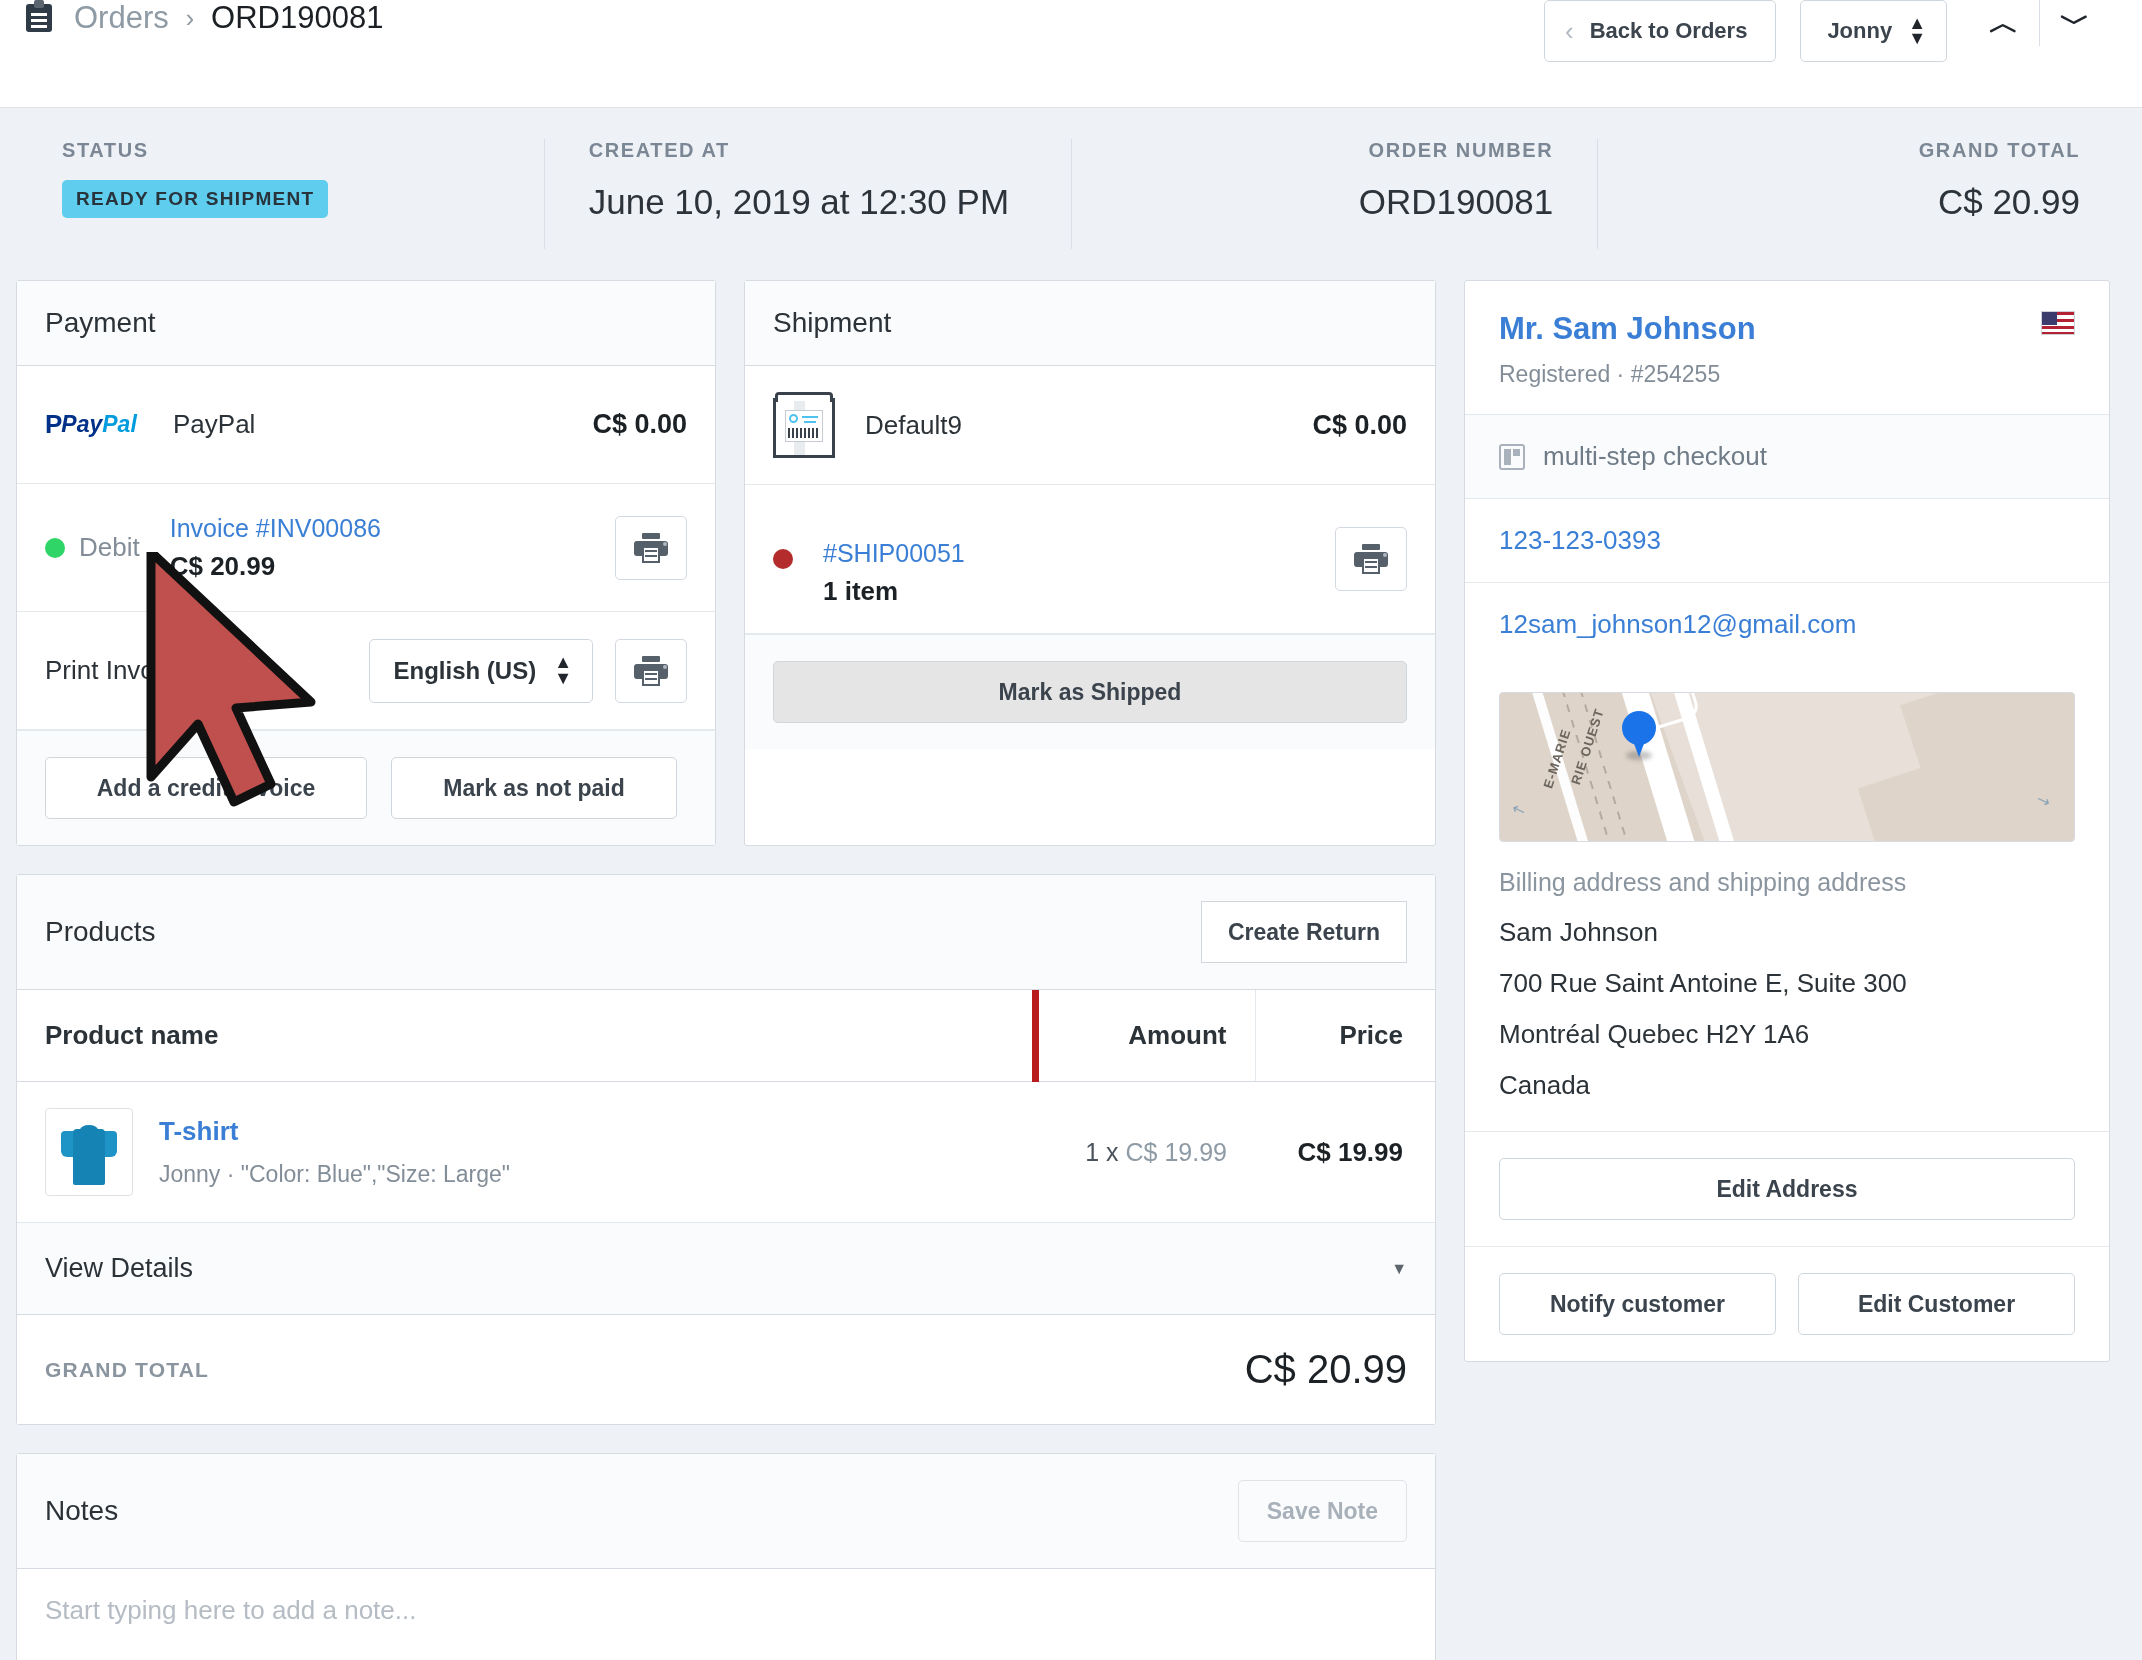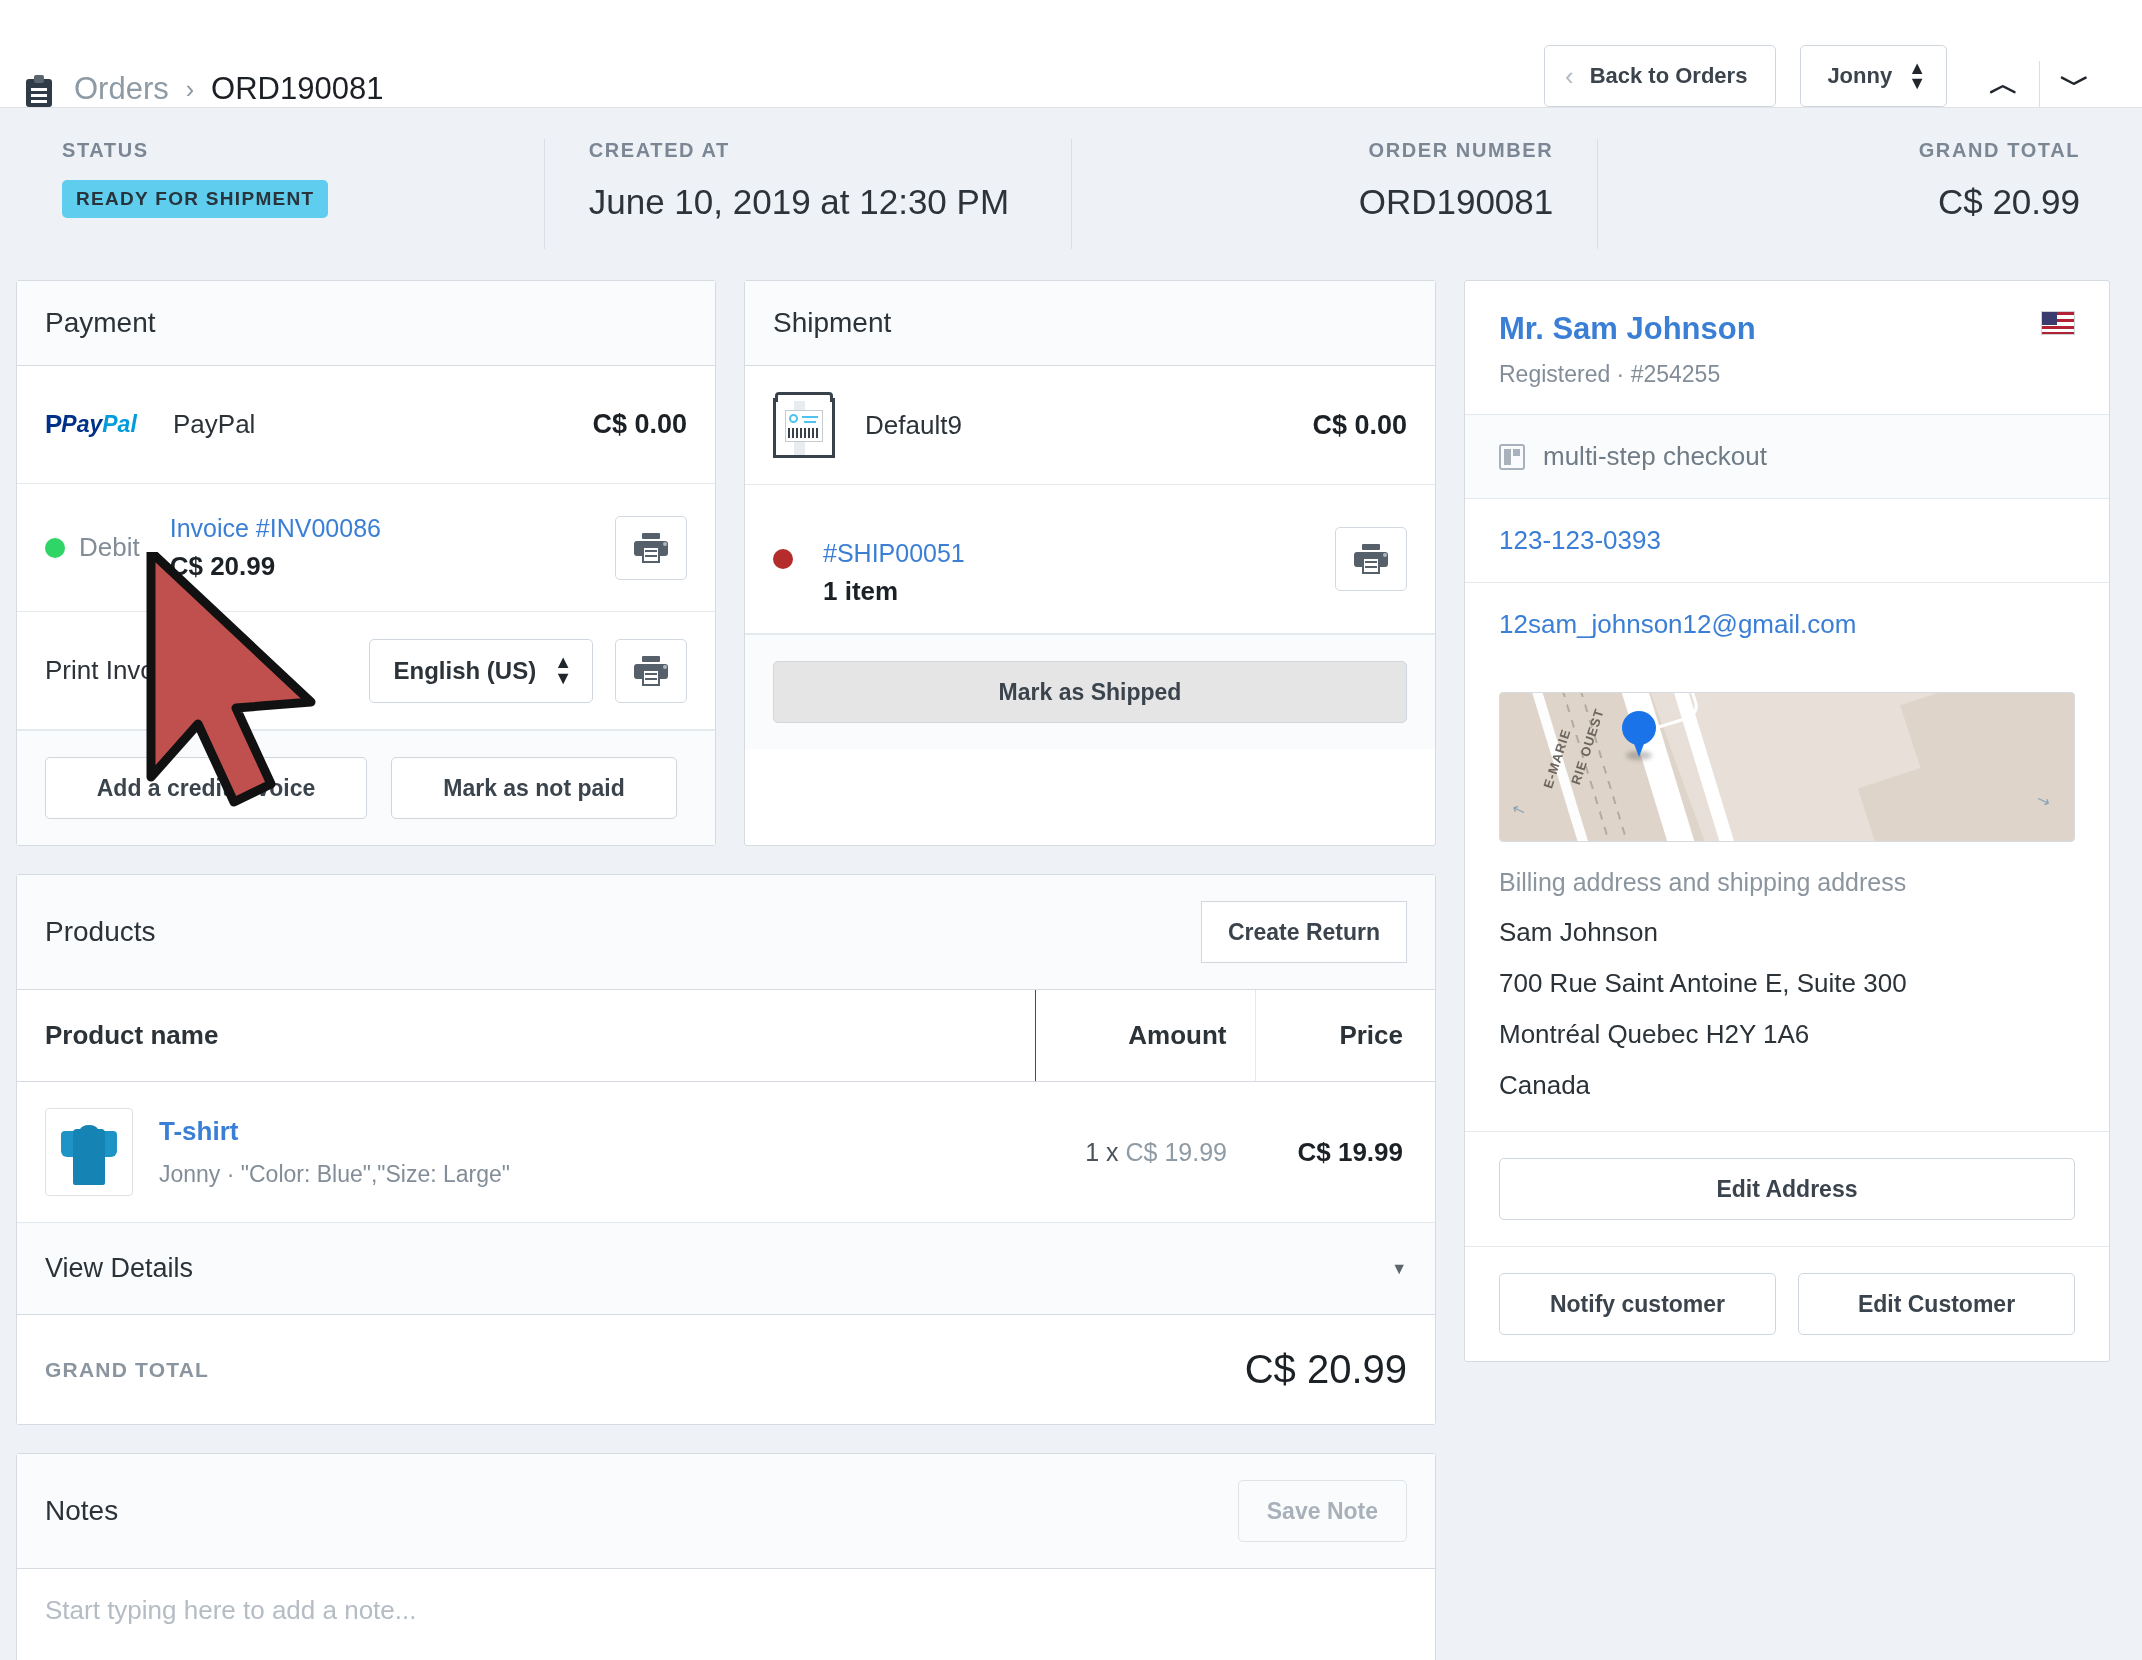--- a/index.html
+++ b/index.html
@@ -8,21 +8,21 @@
     font-family: "Liberation Sans", sans-serif;
     background: #eef1f5;
     overflow: hidden;
   }
   .page { position: relative; width: 2142px; height: 1660px; }
 
   
   .topbar {
     height: 108px; background: #ffffff;
     border-bottom: 1px solid #dfe3e8;
-    display: flex; align-items: flex-end;
+    display: flex; align-items: flex-start;
     padding: 0 32px 0 26px;
   }
   .clipboard-icon { width: 26px; height: 32px; position: relative; flex: 0 0 auto; margin-right: 22px; }
   .clipboard-icon .body { position:absolute; left:0; top:4px; width:26px; height:28px; background:#2f3b46; border-radius:3px; }
   .clipboard-icon .clip { position:absolute; left:8px; top:0; width:10px; height:8px; background:#5a6570; border-radius:2px; }
   .clipboard-icon .l1, .clipboard-icon .l2, .clipboard-icon .l3 {
     position:absolute; left:5px; width:16px; height:2.5px; background:#ffffff; }
   .clipboard-icon .l1 { top:13px; } .clipboard-icon .l2 { top:19px; } .clipboard-icon .l3 { top:25px; }
 
   .crumb-parent { font-size: 31px; color: #8e9aa4; }
@@ -144,21 +144,21 @@
 
   
   .products-panel { margin-top: 28px; }
   .btn-return { height: 62px; padding: 0 26px; background:#fff; border:1px solid #cfd6dd; border-radius:0;
     font-size:23px; font-weight:bold; color:#3b444d; cursor:pointer; }
   .ptable { width: 100%; border-collapse: collapse; }
   .ptable th {
     font-size: 26px; font-weight: bold; color: #2b3238; text-align: left;
     padding: 30px 28px; border-bottom: 1px solid #d5dbe1; background:#fff;
   }
-  .ptable th.amount-col { text-align: right; width: 220px; border-left: 1px solid #b91c1c; }
+  .ptable th.amount-col { text-align: right; width: 220px; border-left: 7px solid #b91c1c; }
   .ptable th.price-col { text-align: right; width: 180px; border-left: 1px solid #e4e9ed; padding-right: 32px; }
   .ptable td { padding: 26px 28px; border-bottom: 1px solid #e4e9ed; vertical-align: middle; }
   .prod-cell { display: flex; align-items: center; }
   .thumb {
     width: 88px; height: 88px; border: 1px solid #dde2e7; border-radius: 4px;
     background: #fff; flex: 0 0 auto; position: relative; overflow:hidden;
   }
   .tshirt { position:absolute; left:50%; top:12px; transform:translateX(-50%); width:56px; height:64px; }
   .tshirt .torso { position:absolute; left:12px; top:8px; width:32px; height:56px; background:#1583b4; border-radius:4px 4px 2px 2px;}
   .tshirt .sl { position:absolute; left:0; top:10px; width:14px; height:26px; background:#1d93c6; border-radius:4px 0 0 6px;}

